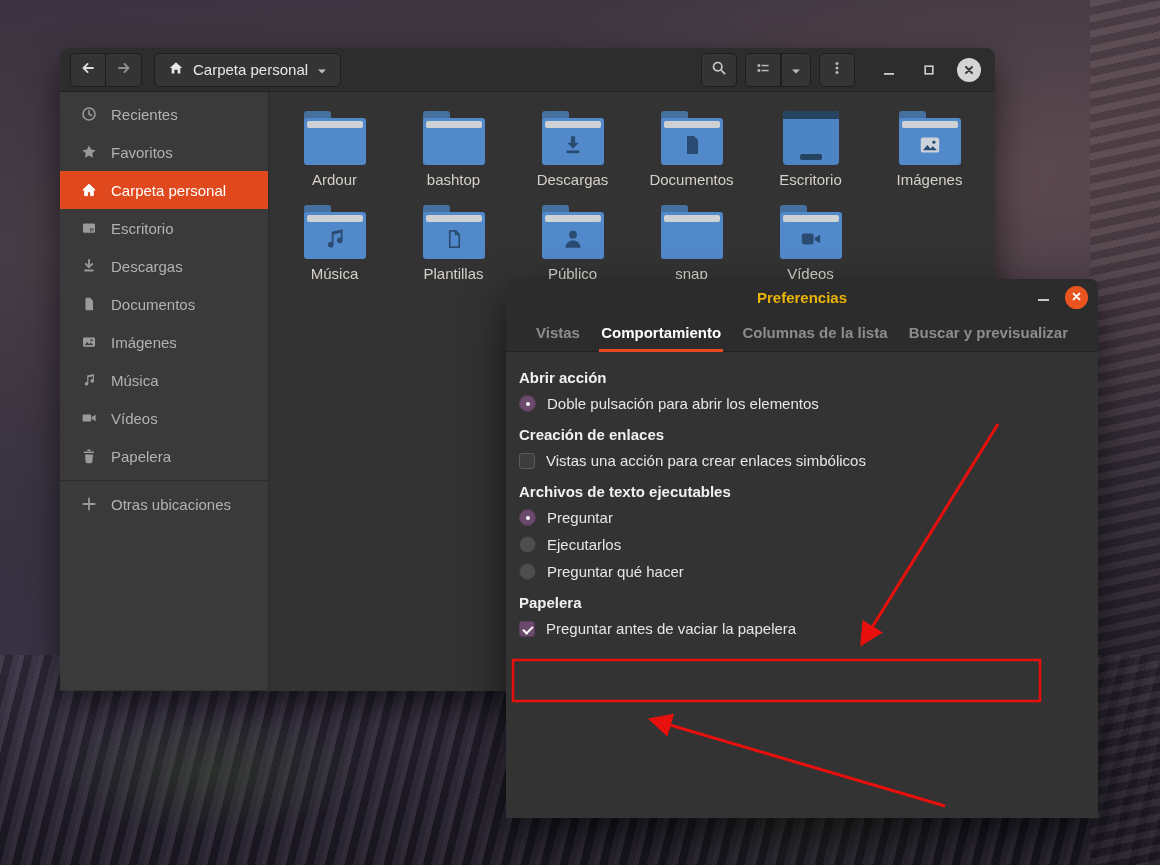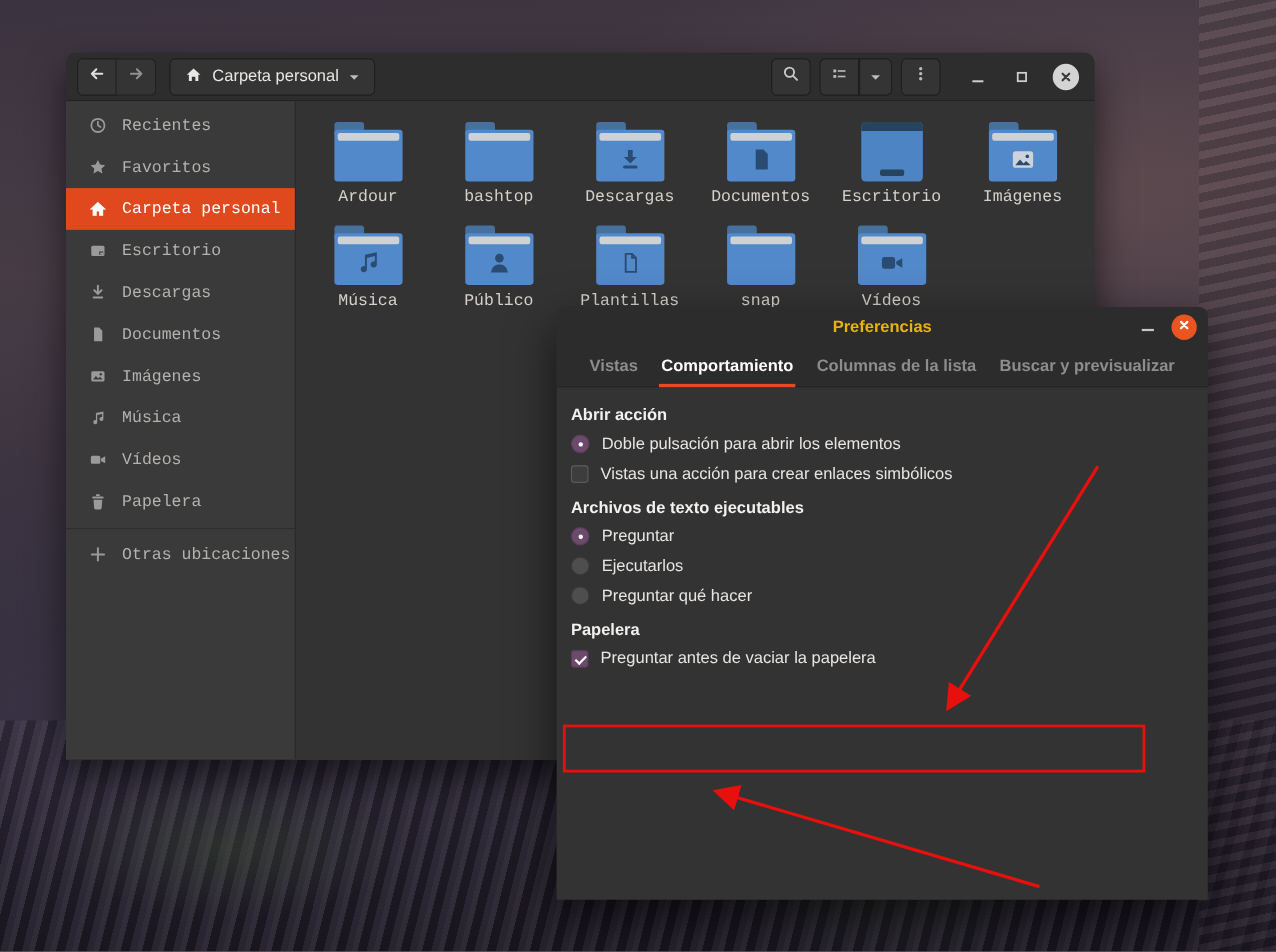--- a/index.html
+++ b/index.html
@@ -50,21 +50,21 @@
   .hb-spacer { flex:1; }
   .sq { width:36px; }
   .split { display:flex; margin-left:8px; }
   .split .hb-btn:first-child { border-radius:5px 0 0 5px; }
   .split .hb-btn:last-child { width:30px; border-radius:0 5px 5px 0; border-left:1px solid #1e1e1e; }
   .kebab { margin-left:8px; }
   .winctl { display:flex; align-items:center; gap:16px; margin-left:22px; margin-right:4px; }
   .wc { width:24px; height:24px; display:flex; align-items:center; justify-content:center; }
   .wc-close { background:#d4d4d4; border-radius:50%; }
 
-  .fm-body { display:flex; height:598px;font-family:Liberation Mono, monospace; }
+  .fm-body { display:flex; height:598px; }
   .sidebar {
     width:211px; background:#3a3a3a; border-right:1px solid #292929;
     padding-top:3px; display:flex; flex-direction:column; border-radius:0 0 0 0;
   }
   .side-item {
     height:38px; display:flex; align-items:center; padding-left:21px; gap:14px;
     color:#b4b2af; font-size:15px; cursor:default;
   }
   .side-item .si-ic { width:16px; height:16px; display:flex; align-items:center; justify-content:center; }
   .side-item.selected { background:#e0491e; color:#ffffff; }
@@ -429,44 +429,44 @@
             </div>
             <div class="file-label">Música</div>
           </div>
           <div class="file-cell">
             <div class="folder-wrap">
               <div class="folder">
                 <div class="tab"></div>
                 <div class="fbody"></div>
                 <div class="strip"></div>
                 <div class="emblem">
+                  <svg width="24" height="26" viewBox="0 0 24 24">
+                    <path d="M7.8 3.8h5.8l3.6 3.6v12.8H7.8z" fill="none" stroke="#2b4c72" stroke-width="1.7"></path>
+                    <path d="M13.6 3.8v3.6h3.6" fill="none" stroke="#2b4c72" stroke-width="1.7"></path>
+                  </svg>
+                </div>
+              </div>
+            </div>
+            <div class="file-label">Plantillas</div>
+          </div>
+          <div class="file-cell">
+            <div class="folder-wrap">
+              <div class="folder">
+                <div class="tab"></div>
+                <div class="fbody"></div>
+                <div class="strip"></div>
+                <div class="emblem">
                   <svg width="26" height="26" viewBox="0 0 24 24">
                     <circle cx="12" cy="8" r="3.6" fill="#2b4c72"></circle>
                     <path d="M5 20c.6-4.4 3.2-6.6 7-6.6s6.4 2.2 7 6.6z" fill="#2b4c72"></path>
                   </svg>
                 </div>
               </div>
             </div>
             <div class="file-label">Público</div>
-          </div>
-          <div class="file-cell">
-            <div class="folder-wrap">
-              <div class="folder">
-                <div class="tab"></div>
-                <div class="fbody"></div>
-                <div class="strip"></div>
-                <div class="emblem">
-                  <svg width="24" height="26" viewBox="0 0 24 24">
-                    <path d="M7.8 3.8h5.8l3.6 3.6v12.8H7.8z" fill="none" stroke="#2b4c72" stroke-width="1.7"></path>
-                    <path d="M13.6 3.8v3.6h3.6" fill="none" stroke="#2b4c72" stroke-width="1.7"></path>
-                  </svg>
-                </div>
-              </div>
-            </div>
-            <div class="file-label">Plantillas</div>
           </div>
           <div class="file-cell">
             <div class="folder-wrap">
               <div class="folder">
                 <div class="tab"></div>
                 <div class="fbody"></div>
                 <div class="strip"></div>
               </div>
             </div>
             <div class="file-label">snap</div>
@@ -513,20 +513,21 @@
       <div class="p-tab active">Comportamiento</div>
       <div class="p-tab">Columnas de la lista</div>
       <div class="p-tab">Buscar y previsualizar</div>
     </div>
   <div class="p-content" id="pref-sections">
       <div class="sec-heading">Abrir acción</div>
       <div class="opt-row">
         <span class="radio checked"></span>
         <span>Doble pulsación para abrir los elementos</span>
       </div>
+      <div class="sec-heading">Creación de enlaces</div>
       <div class="opt-row">
         <span class="checkbox"></span>
         <span>Vistas una acción para crear enlaces simbólicos</span>
       </div>
       <div class="sec-heading">Archivos de texto ejecutables</div>
       <div class="opt-row">
         <span class="radio checked"></span>
         <span>Preguntar</span>
       </div>
       <div class="opt-row">

